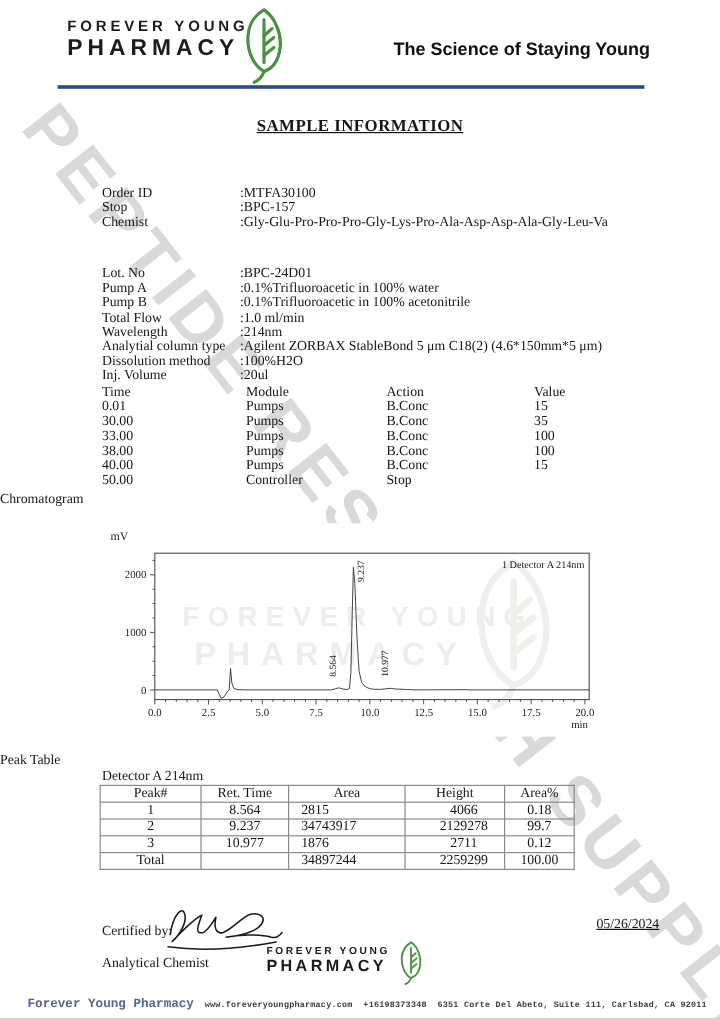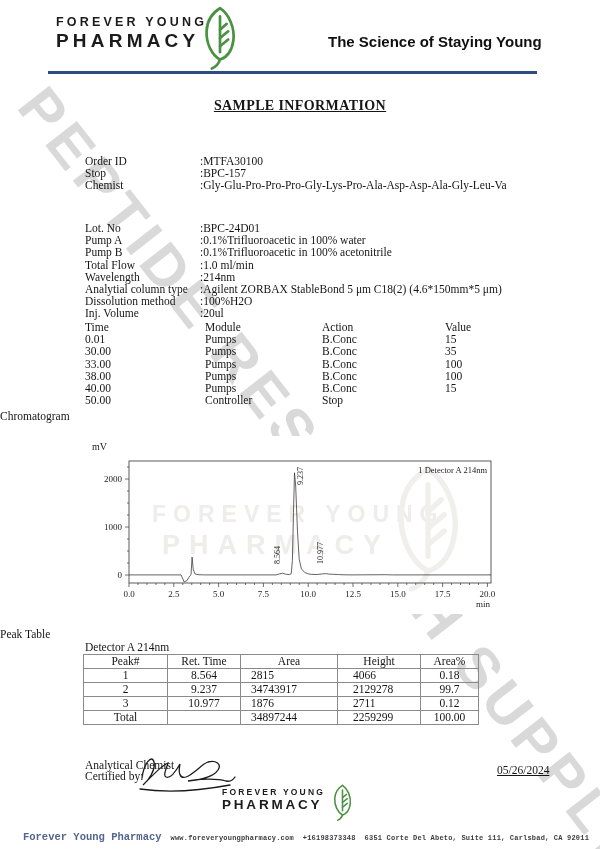--- a/index.html
+++ b/index.html
@@ -33,25 +33,25 @@
   .tp-c2{width:118px;flex:none;}
   .tp-c3{flex:none;padding-left:5px;}
   .section-label{position:absolute;left:0;right:0;z-index:1;font-size:11.5px;}
   
   #chart-svg{position:absolute;left:82px;top:436px;z-index:1;}
   
   #peak-table-wrap{position:absolute;left:83px;top:654px;z-index:1;}
   table.pt{border-collapse:collapse;table-layout:fixed;width:395px;font-size:11.5px;}
   table.pt td{border:1px solid #8a8a8a;height:13px;padding:0 0 0 0;text-align:center;line-height:12.5px;}
   table.pt td.l2{text-align:left;padding-left:10px;}
-  table.pt td.l3{text-align:left;padding-left:15px;}
+  table.pt td.l3{text-align:center;padding-left:15px;}
   #detector-label{position:absolute;left:85px;top:641px;z-index:1;font-size:11.5px;}
   
   .certified{position:absolute;left:85px;top:770px;z-index:1;font-size:11.5px;}
-  .chemist{position:absolute;left:85px;top:759px;z-index:1;font-size:11.5px;}
+  .chemist{position:absolute;left:85px;top:797px;z-index:1;font-size:11.5px;}
   .date{position:absolute;left:497px;top:764px;z-index:1;font-size:11.5px;text-decoration:underline;}
   #signature-svg{position:absolute;left:136px;top:750px;z-index:1;}
   .footer-logo{position:absolute;left:222px;top:787px;z-index:1;display:flex;align-items:flex-start;}
   .footer-logo .fl1{font-family:"Liberation Sans",sans-serif;font-weight:700;font-size:8.5px;
                     letter-spacing:2.2px;color:#1b1b1b;}
   .footer-logo .fl2{font-family:"Liberation Sans",sans-serif;font-weight:700;font-size:13.5px;
                     letter-spacing:2.8px;color:#1b1b1b;}
   .contact{position:absolute;left:12px;right:0;top:831px;z-index:1;display:flex;justify-content:center;
            align-items:baseline;gap:9px;font-family:Liberation Mono, monospace;}
   .contact .brand{font-weight:700;font-size:10.5px;color:#53648d;}

